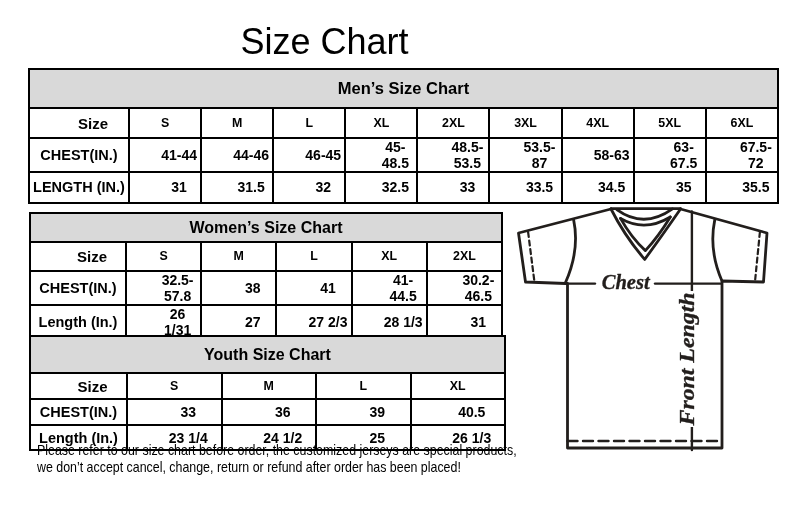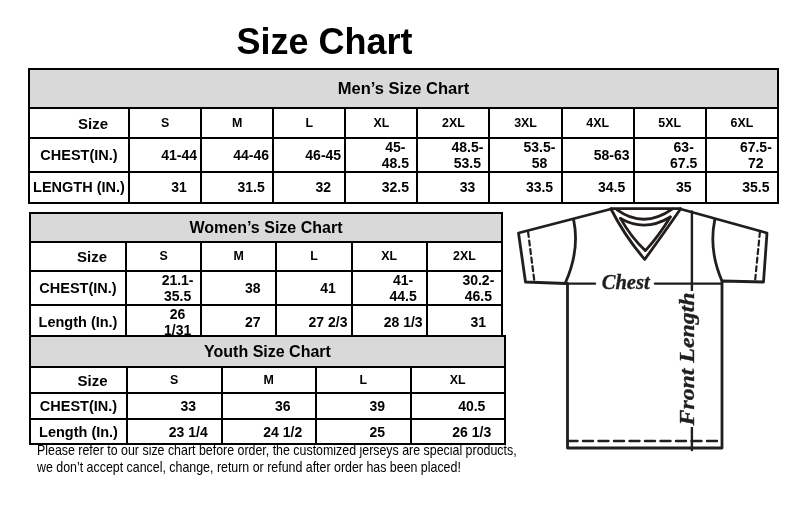--- a/index.html
+++ b/index.html
@@ -10,21 +10,21 @@
   td{border:2px solid #000;text-align:center;vertical-align:middle;padding:0;font-weight:bold;}
   td.hdr{background:#d9d9d9;font-size:16px;}
   td.lbl{font-size:14.5px;}
   td.size{font-size:15px;padding-left:28px;}
   td.code{font-size:12.4px;}
   td.data{font-size:14px;padding-left:28px;}
 </style>
 </head>
 <body>
 
-  <div class="abs" style="left:0;top:21px;width:649px;text-align:center;font-size:36px;font-weight:bold;letter-spacing:0;">Size Chart</div>
+  <div class="abs" style="left:0;top:21px;width:649px;text-align:center;font-size:36px;font-weight:normal;letter-spacing:0;">Size Chart</div>
 
   <table class="abs" style="left:28px;top:68px;width:749px;">
     <colgroup>
       <col style="width:100px">
       <col span="9" style="width:72.1px">
     </colgroup>
     <tbody>
       <tr style="height:39px">
         <td class="hdr" colspan="10" style="font-size:16.5px;">Men’s Size Chart</td>
       </tr>
@@ -40,21 +40,21 @@
         <td class="code">5XL</td>
         <td class="code">6XL</td>
       </tr>
     <tr style="height:31.5px">
         <td class="lbl">CHEST(IN.)</td>
         <td class="data">41-44</td>
         <td class="data">44-46</td>
         <td class="data">46-45</td>
         <td class="data">45-48.5</td>
         <td class="data">48.5-53.5</td>
-        <td class="data">53.5-58</td>
+        <td class="data">53.5-87</td>
         <td class="data">58-63</td>
         <td class="data">63-67.5</td>
         <td class="data">67.5-72</td>
       </tr>
     <tr style="height:30.5px">
         <td class="lbl">LENGTH (IN.)</td>
         <td class="data">31</td>
         <td class="data">31.5</td>
         <td class="data">32</td>
         <td class="data">32.5</td>
@@ -79,21 +79,21 @@
     <tr style="height:28.5px">
         <td class="size">Size</td>
         <td class="code">S</td>
         <td class="code">M</td>
         <td class="code">L</td>
         <td class="code">XL</td>
         <td class="code">2XL</td>
       </tr>
     <tr style="height:27px">
         <td class="lbl">CHEST(IN.)</td>
-        <td class="data">21.1-35.5</td>
+        <td class="data">32.5-57.8</td>
         <td class="data">38</td>
         <td class="data">41</td>
         <td class="data">41-44.5</td>
         <td class="data">30.2-46.5</td>
       </tr>
     <tr style="height:27.5px">
         <td class="lbl">Length (In.)</td>
         <td class="data">26 1/31</td>
         <td class="data">27</td>
         <td class="data">27 2/3</td>
@@ -102,21 +102,21 @@
       </tr>
   </tbody>
   </table>
 
   <table class="abs" style="left:29px;top:335px;width:475px;">
     <colgroup>
       <col style="width:97px">
       <col span="4" style="width:94.5px">
     </colgroup>
     <tbody>
-      <tr style="height:31px">
+      <tr style="height:37px">
         <td class="hdr" colspan="5">Youth Size Chart</td>
       </tr>
     <tr style="height:26.1px">
         <td class="size">Size</td>
         <td class="code">S</td>
         <td class="code">M</td>
         <td class="code">L</td>
         <td class="code">XL</td>
       </tr>
     <tr style="height:26.2px">

